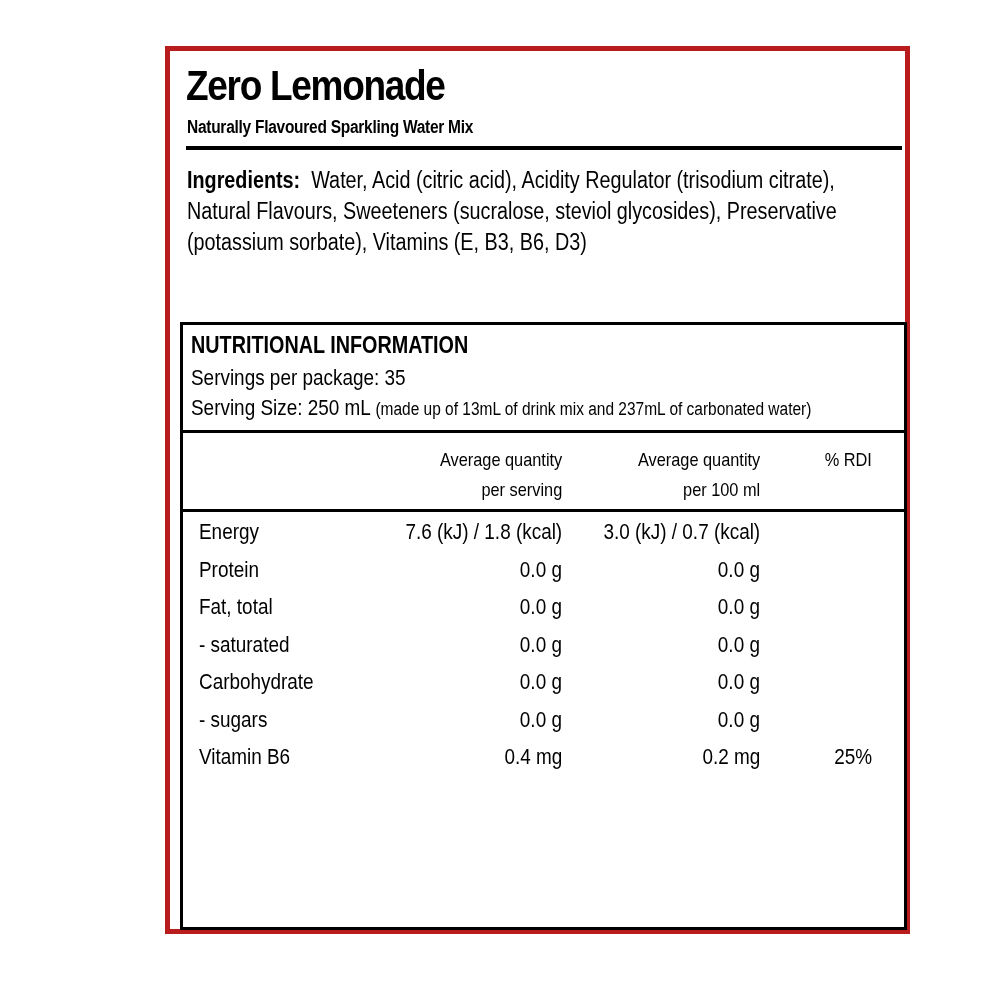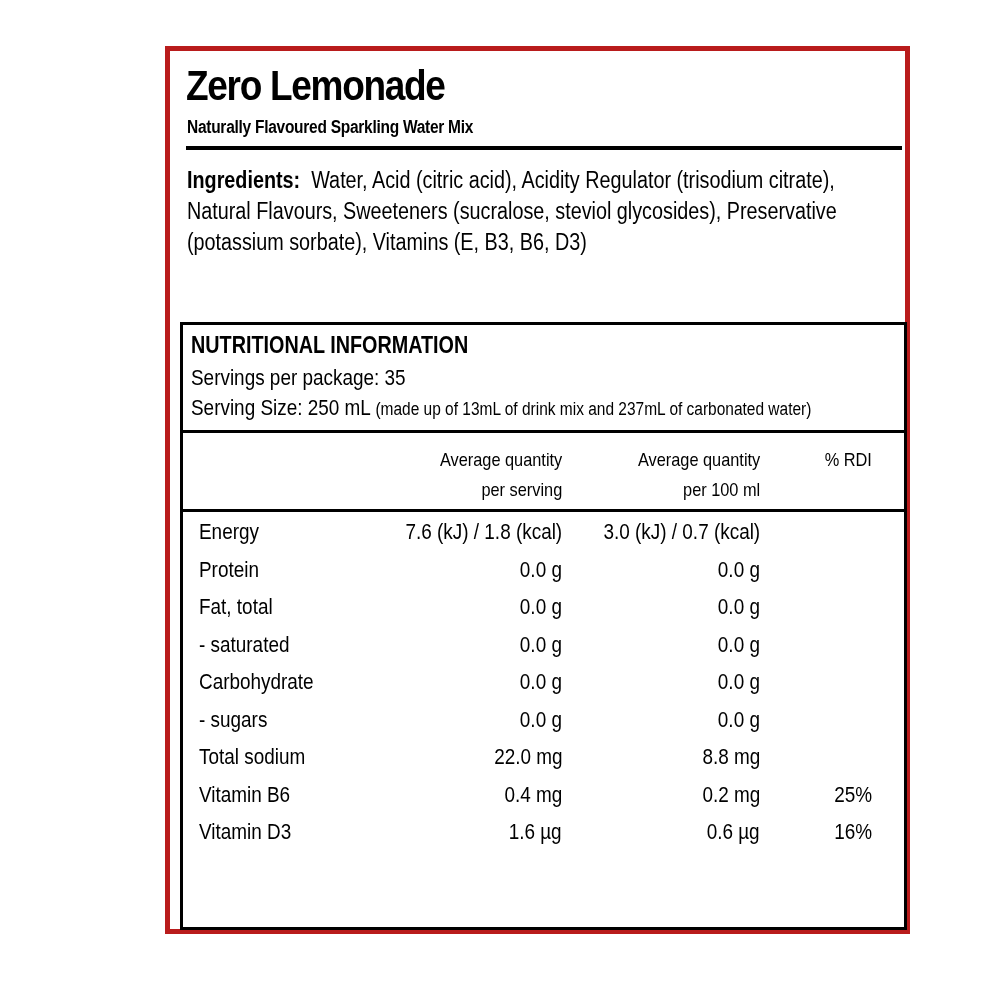--- a/index.html
+++ b/index.html
@@ -103,32 +103,20 @@
           <span class="c-100">0.0 g</span>
           <span class="c-rdi"></span>
         </div>
       <div class="row">
           <span class="c-name">- sugars</span>
           <span class="c-serv">0.0 g</span>
           <span class="c-100">0.0 g</span>
           <span class="c-rdi"></span>
         </div>
       <div class="row">
-          <span class="c-name">Total sodium</span>
-          <span class="c-serv">22.0 mg</span>
-          <span class="c-100">8.8 mg</span>
-          <span class="c-rdi"></span>
-        </div>
-      <div class="row">
           <span class="c-name">Vitamin B6</span>
           <span class="c-serv">0.4 mg</span>
           <span class="c-100">0.2 mg</span>
           <span class="c-rdi">25%</span>
-        </div>
-      <div class="row">
-          <span class="c-name">Vitamin D3</span>
-          <span class="c-serv">1.6 µg</span>
-          <span class="c-100">0.6 µg</span>
-          <span class="c-rdi">16%</span>
         </div>
     </div>
   </div>
 </div>
 
 </body></html>

